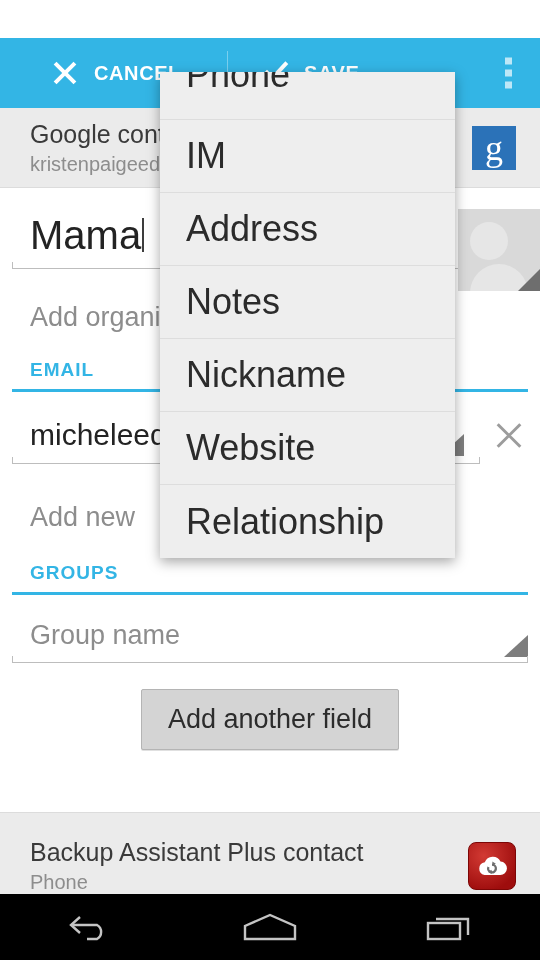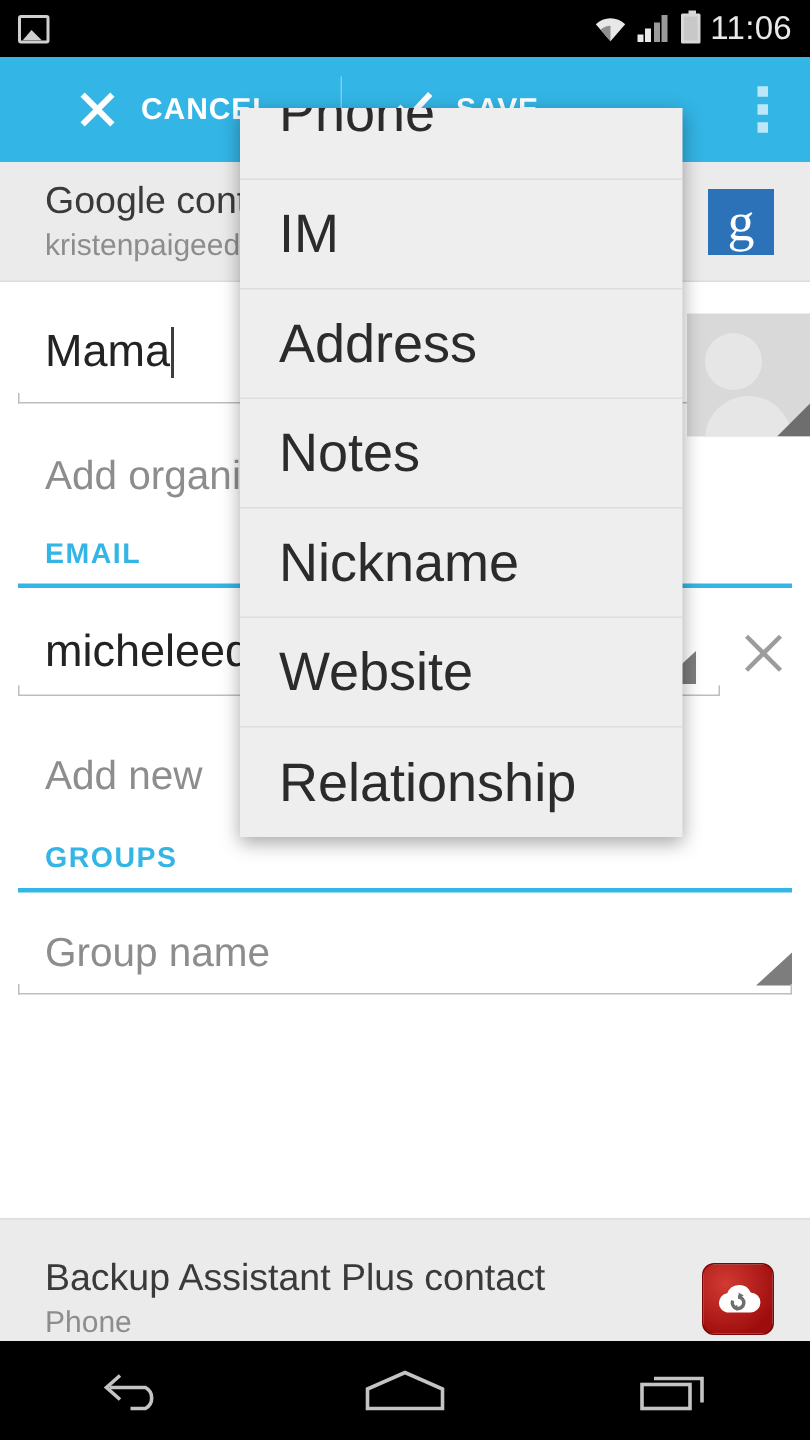--- a/index.html
+++ b/index.html
@@ -91,21 +91,21 @@
   .google-badge {
     width: 44px; height: 44px; background: #2b72b8; color: #ffffff;
     font-family: "Liberation Serif", serif; font-size: 36px;
     display: flex; align-items: center; justify-content: center; line-height: 1;
   }
 
   
   .form-area { position: absolute; top: 189px; left: 0; width: 540px; height: 613px; background: #ffffff; }
 
   .name-row { position: relative; height: 92px; padding: 0 0 0 30px; display: flex; align-items: center; }
-  .name-value { font-size: 30px; color: #232323; position: relative; }
+  .name-value { font-size: 40px; color: #232323; position: relative; }
   .caret {
     display: inline-block; width: 2px; height: 34px; background: #3d3d3d;
     vertical-align: -7px; margin-left: 1px;
   }
   .underline { position: absolute; left: 12px; right: 60px; bottom: 12px; height: 1px; background: #bdbdbd; }
   .underline::before { content: ""; position: absolute; left: 0; bottom: 0; width: 1px; height: 7px; background: #bdbdbd; }
   .underline::after  { content: ""; position: absolute; right: 0; bottom: 0; width: 1px; height: 7px; background: #bdbdbd; }
 
   .photo-box {
     position: absolute; top: 20px; right: 0; width: 82px; height: 82px;
@@ -197,41 +197,20 @@
     position: absolute; left: 0; top: 894px; width: 540px; height: 66px;
     background: #000000; display: flex; align-items: center; justify-content: space-around;
   }
   .nav-btn { width: 90px; height: 48px; display: flex; align-items: center; justify-content: center; }
 </style>
 </head>
 <body>
 
 <div id="screen">
 
-  <div class="status-bar">
-    <div class="status-left">
-      <div class="gallery-icon"></div>
-    </div>
-    <div class="status-right">
-      <div class="wifi-icon">
-        <svg width="22" height="17" viewBox="0 0 22 17">
-          <path d="M11 16.5 L1.2 5.2 A14 14 0 0 1 20.8 5.2 Z" fill="#e8e8e8"></path>
-          <path d="M11 16.5 L4.4 8.8 A10 10 0 0 1 11 6.2 Z" fill="#8f8f8f"></path>
-        </svg>
-      </div>
-      <div class="signal-icon">
-        <i class="on"></i>
-          <i class="on"></i>
-          <i></i>
-          <i></i>
-      </div>
-      <div class="battery-icon"></div>
-      <div class="clock">11:06</div>
-    </div>
-  </div>
 
   <div class="action-bar">
     <div class="ab-cancel">
       <span class="x-icon"></span>
       <span class="ab-label">CANCEL</span>
     </div>
     <div class="ab-divider"></div>
     <div class="ab-save">
       <span class="check-icon"></span>
       <span class="ab-label">SAVE</span>
@@ -287,20 +266,23 @@
 
     <div class="section-label">GROUPS</div>
     <div class="section-rule"></div>
 
     <div class="group-row">
       <span class="hint-text">Group name</span>
       <span class="spinner-tri" style="right:12px;bottom:18px;"></span>
       <div class="underline" style="left:12px;right:12px;bottom:12px;"></div>
     </div>
 
+    <div class="add-field-wrap">
+      <div class="add-field-btn">Add another field</div>
+    </div>
   </div>
 
   <div class="dropdown">
     <div class="dd-item clipped">
       <span>Phone</span>
     </div>
     <div class="dd-item">
       <span>IM</span>
     </div>
     <div class="dd-item">

